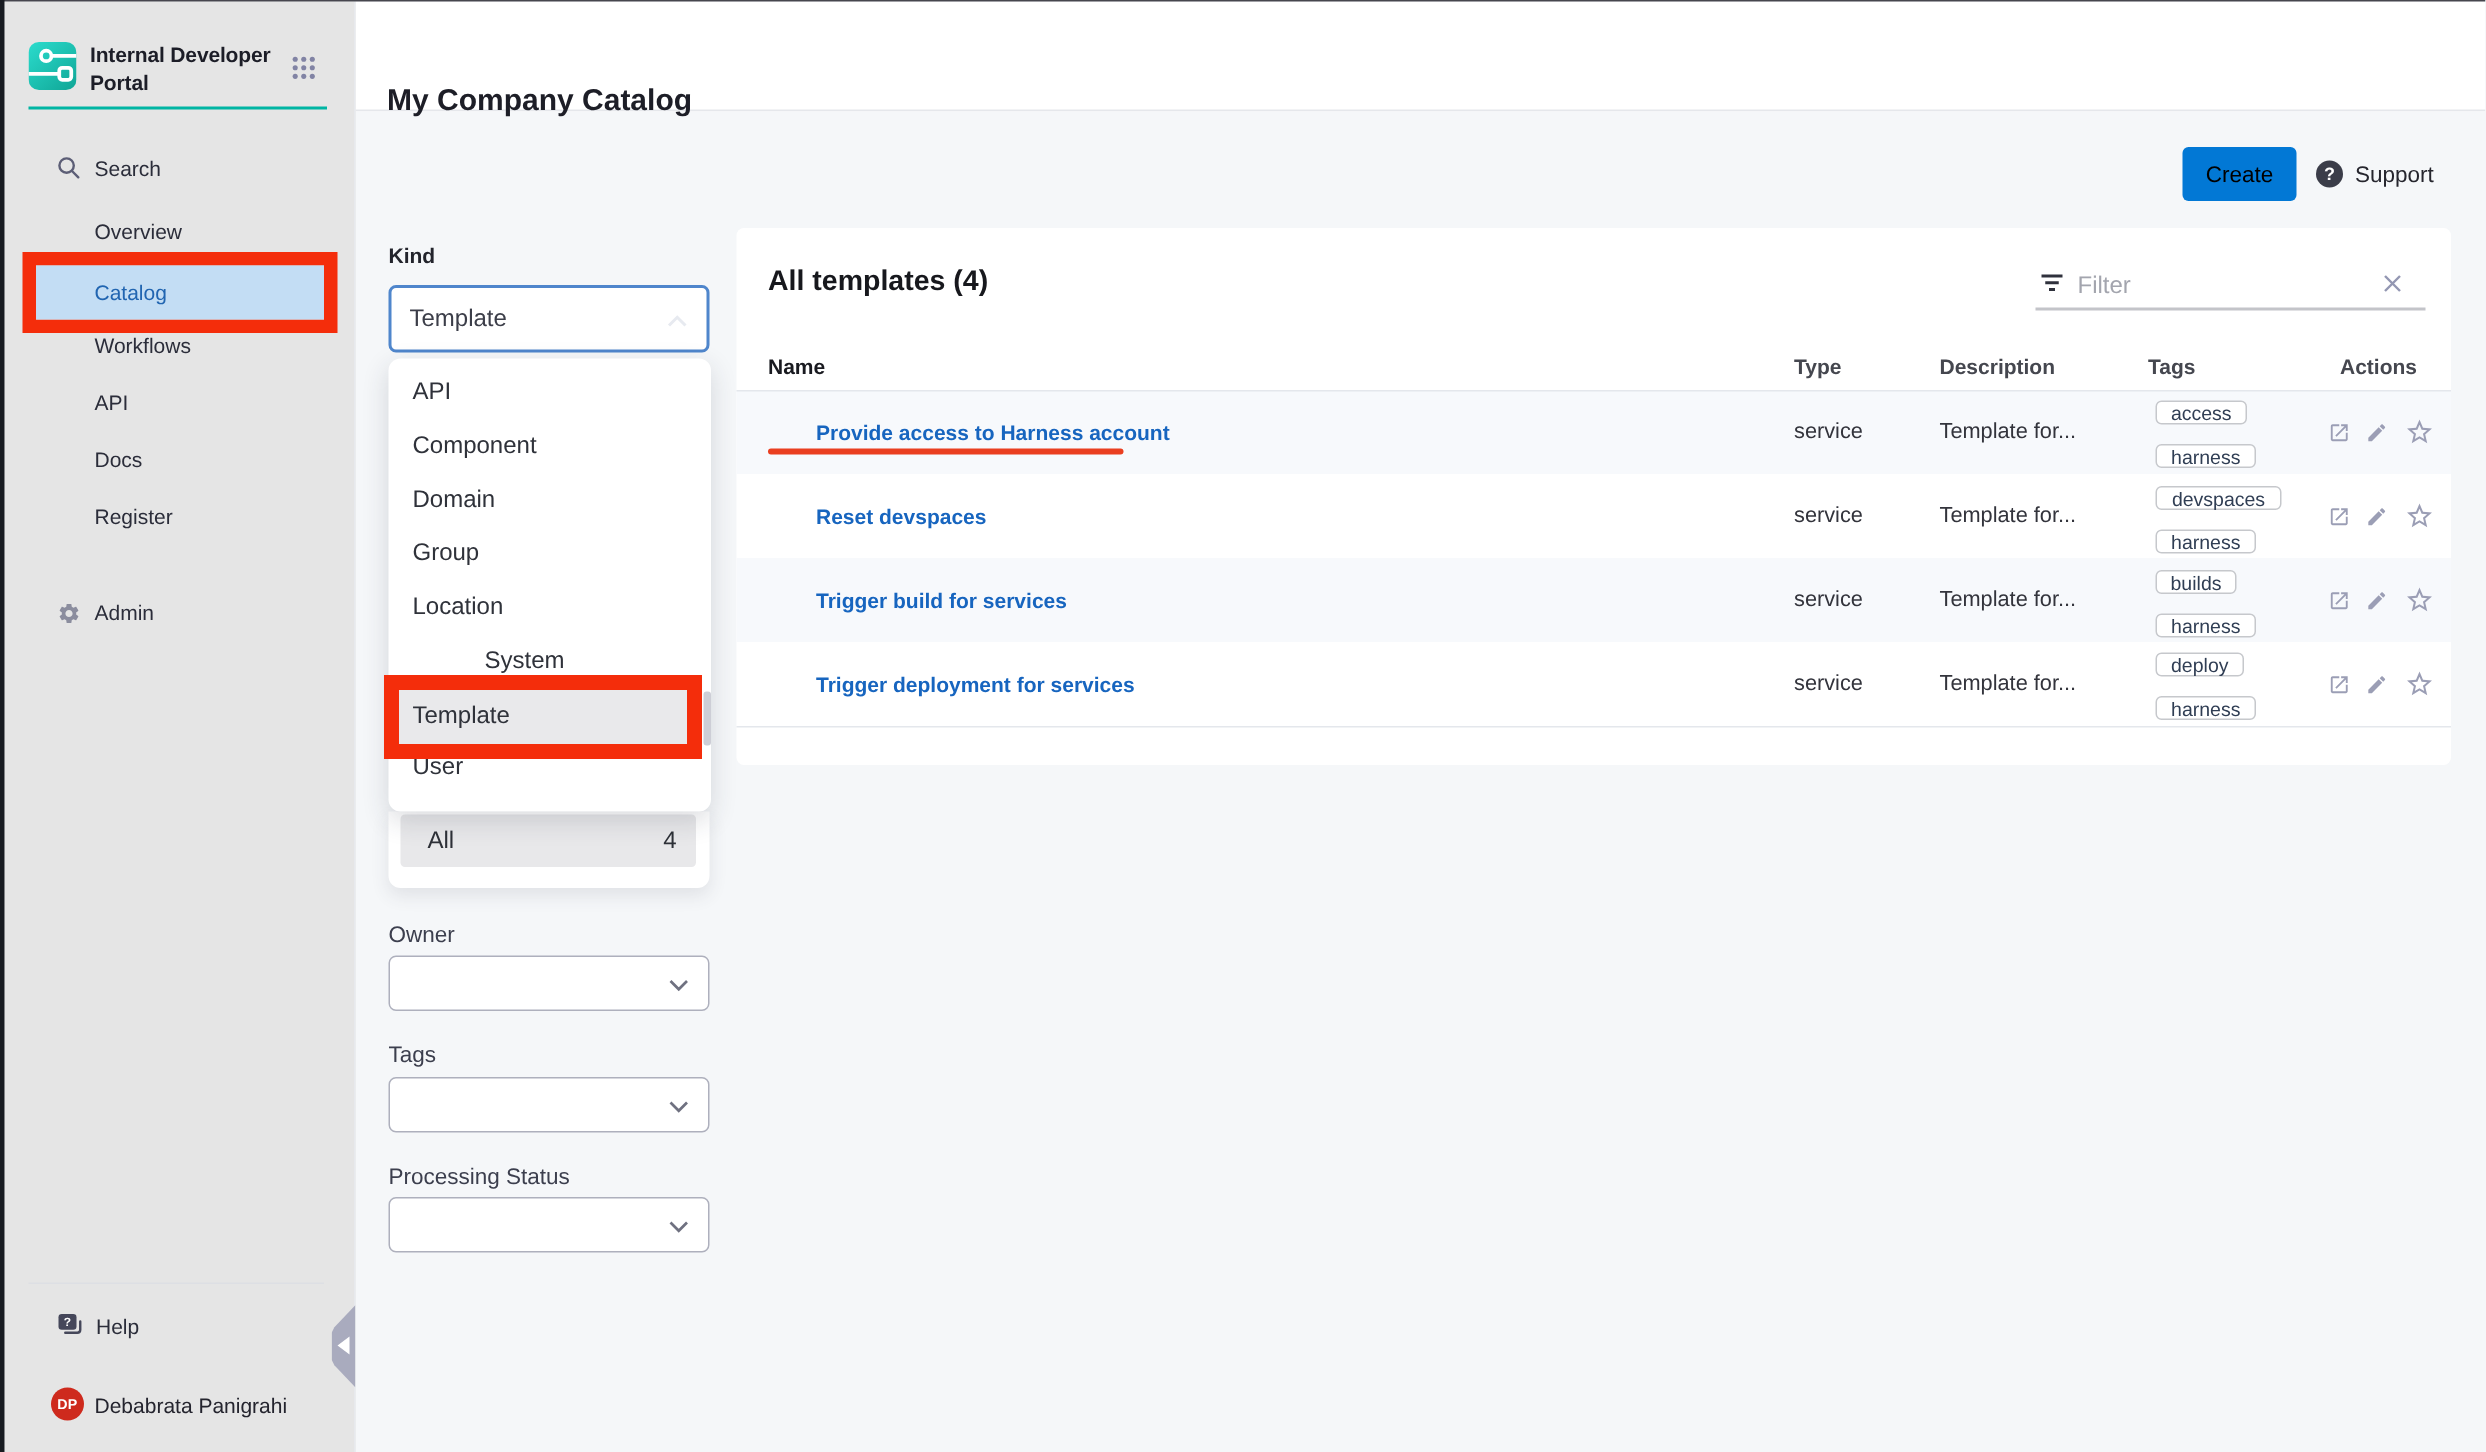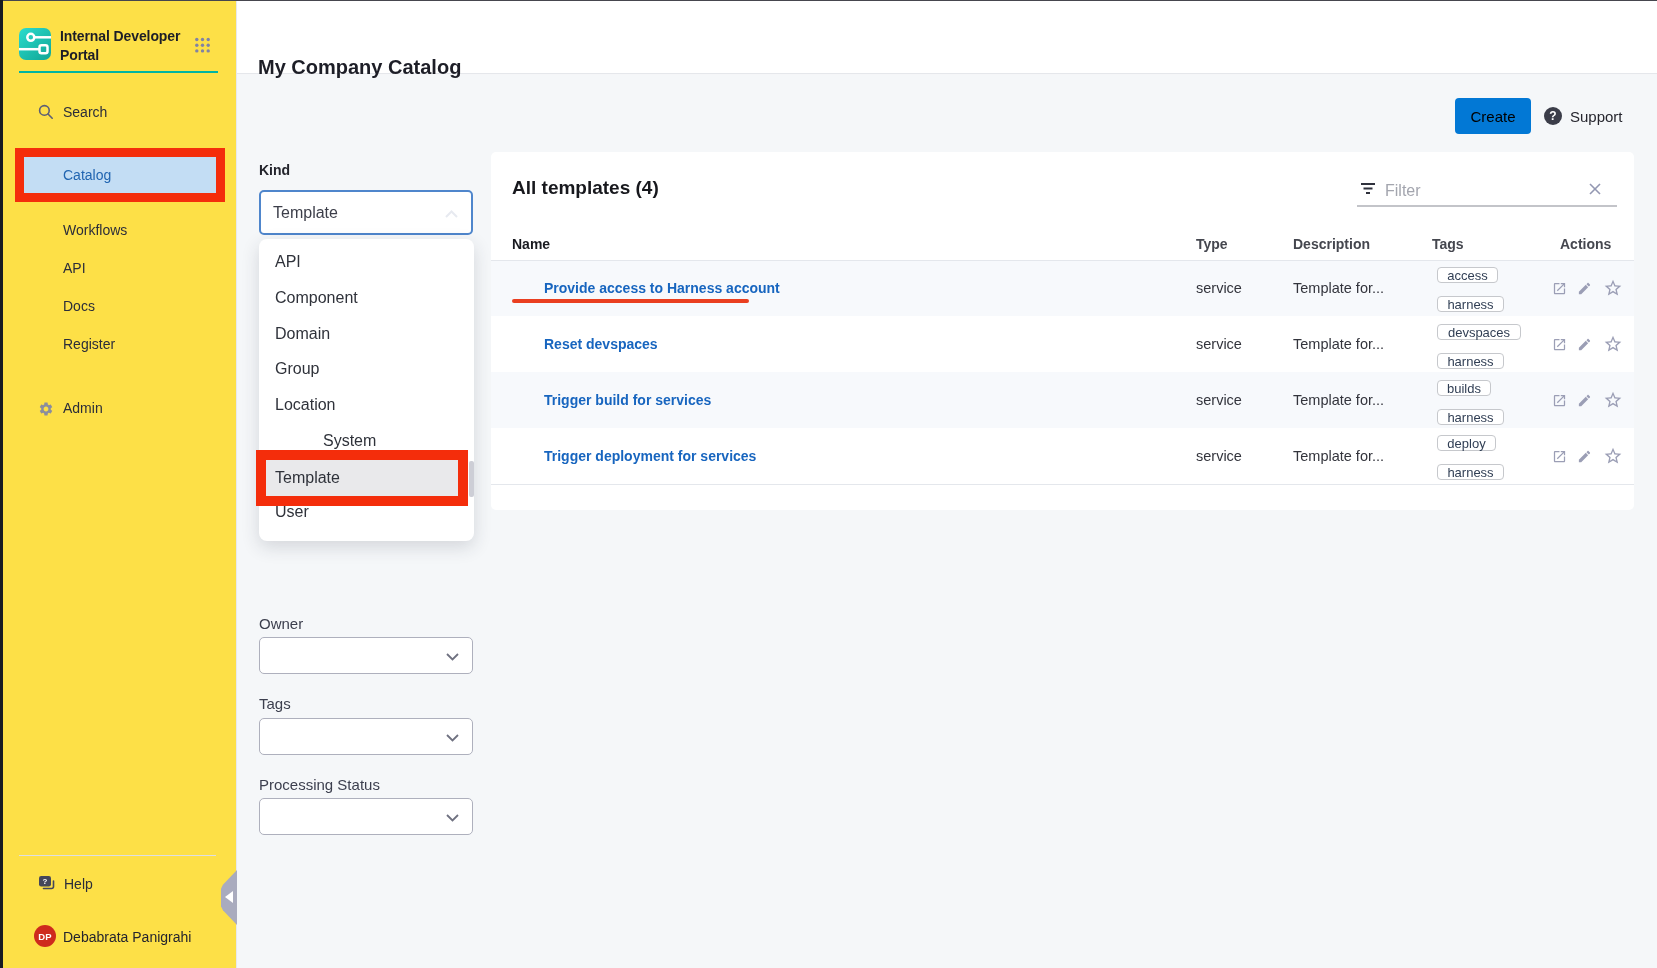--- a/index.html
+++ b/index.html
@@ -5,37 +5,37 @@
   * { margin:0; padding:0; box-sizing:border-box; }
   html,body { width:1657px; height:968px; overflow:hidden;
     font-family:"Liberation Sans", sans-serif; background:#f5f6f8; position:relative; }
   .abs { position:absolute; }
 
   
   #topline { left:0; top:0; width:1657px; height:1px; background:#46464e; z-index:50; }
   #leftbar { left:0; top:0; width:3px; height:968px; background:#181b21; z-index:50; }
 
   
-  #sidebar { left:3px; top:1px; width:234px; height:967px; background:#fde047;
+  #sidebar { left:3px; top:1px; width:234px; height:967px; background:#e5e5e5;
              border-right:1px solid #e7e9ed; z-index:5; }
   #logo { left:16px; top:27px; }
   #logotext { left:57px; top:26px; width:132px; font-size:14px; font-weight:bold;
               color:#1c1d27; line-height:19px; letter-spacing:-0.1px; }
   #gridicon { left:190px; top:33px; }
   #tealline { left:16px; top:70px; width:199px; height:2px; background:#00b5a3; }
 
   .navtxt { font-size:14px; color:#2b2d3a; white-space:nowrap; }
   #searchic { left:35px; top:103px; }
   #search-t { left:60px; top:103px; }
   #overview { left:60px; top:145px; }
   #workflows { left:60px; top:221px; }
   #api { left:60px; top:259px; }
   #docs { left:60px; top:297px; }
   #register { left:60px; top:335px; }
-  #redbox-cat { left:12px; top:147px; width:210px; height:54px; border:9px solid #f42d0b; }
+  #redbox-cat { left:12px; top:167px; width:210px; height:54px; border:9px solid #f42d0b; }
   #cat-in { position:absolute; left:0; top:0; width:192px; height:36px; background:#c3ddf4;
             display:flex; align-items:center; padding-left:39px;
             font-size:14px; color:#2165b1; }
   #gearic { left:35px; top:400px; }
   #admin-t { left:60px; top:399px; }
 
   #sidediv { left:16px; top:854px; width:197px; height:1px; background:#dddfe4; }
   #helpic { left:35px; top:874px; }
   #help-t { left:61px; top:875px; }
   #avatar { left:31px; top:924px; width:22px; height:22px; border-radius:50%;
@@ -207,20 +207,26 @@
   <div id="qcirc" class="abs">?</div>
   <div id="support-t" class="abs">Support</div>
 
   <div id="kind-l" class="abs flabel">Kind</div>
   <div id="kind-sel" class="abs">Template
     <svg style="position:absolute; right:13px; top:18px;" width="13" height="8" viewBox="0 0 13 8">
       <polyline points="1,7 6.5,1.5 12,7" fill="none" stroke="#e7eaf0" stroke-width="2"></polyline>
     </svg>
   </div>
 
+  <div id="countscard" class="abs">
+      <div id="allrow">
+        <span>All</span>
+        <span>4</span>
+      </div>
+    </div>
 
   <div id="owner-l" class="abs flabel2">Owner</div>
   <div id="owner-sel" class="abs sel">
     <svg width="13" height="8" viewBox="0 0 13 8">
         <polyline points="1,1 6.5,6.5 12,1" fill="none" stroke="#6f7180" stroke-width="1.8"></polyline>
       </svg>
   </div>
   <div id="tags-l" class="abs flabel2">Tags</div>
   <div id="tags-sel" class="abs sel">
     <svg width="13" height="8" viewBox="0 0 13 8">

